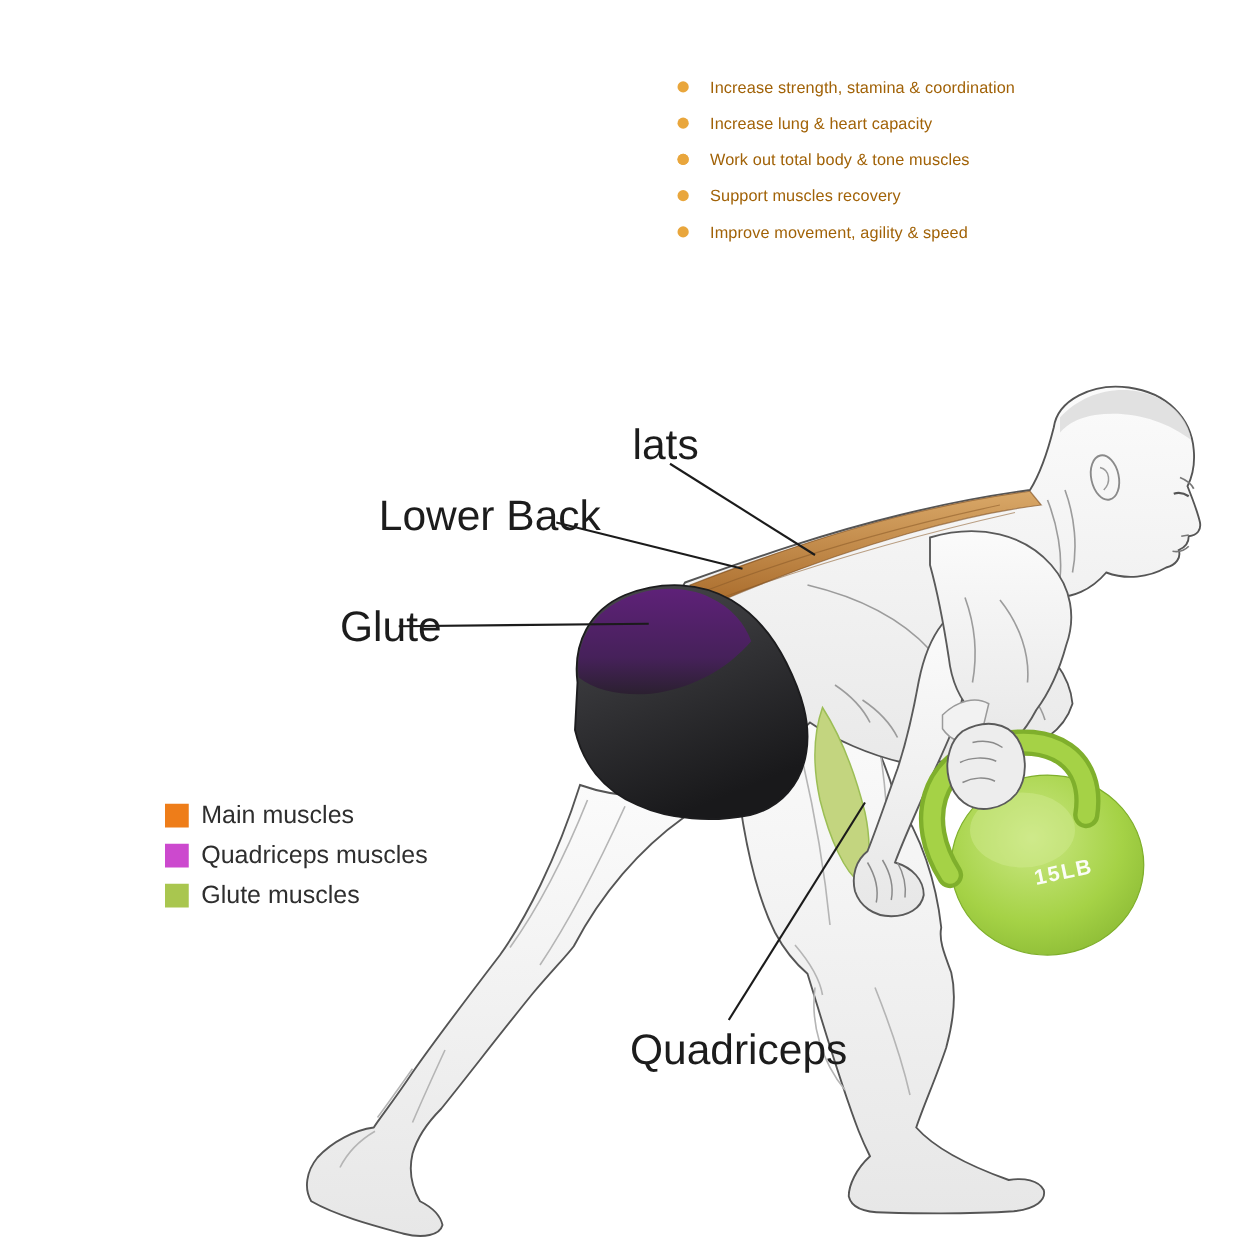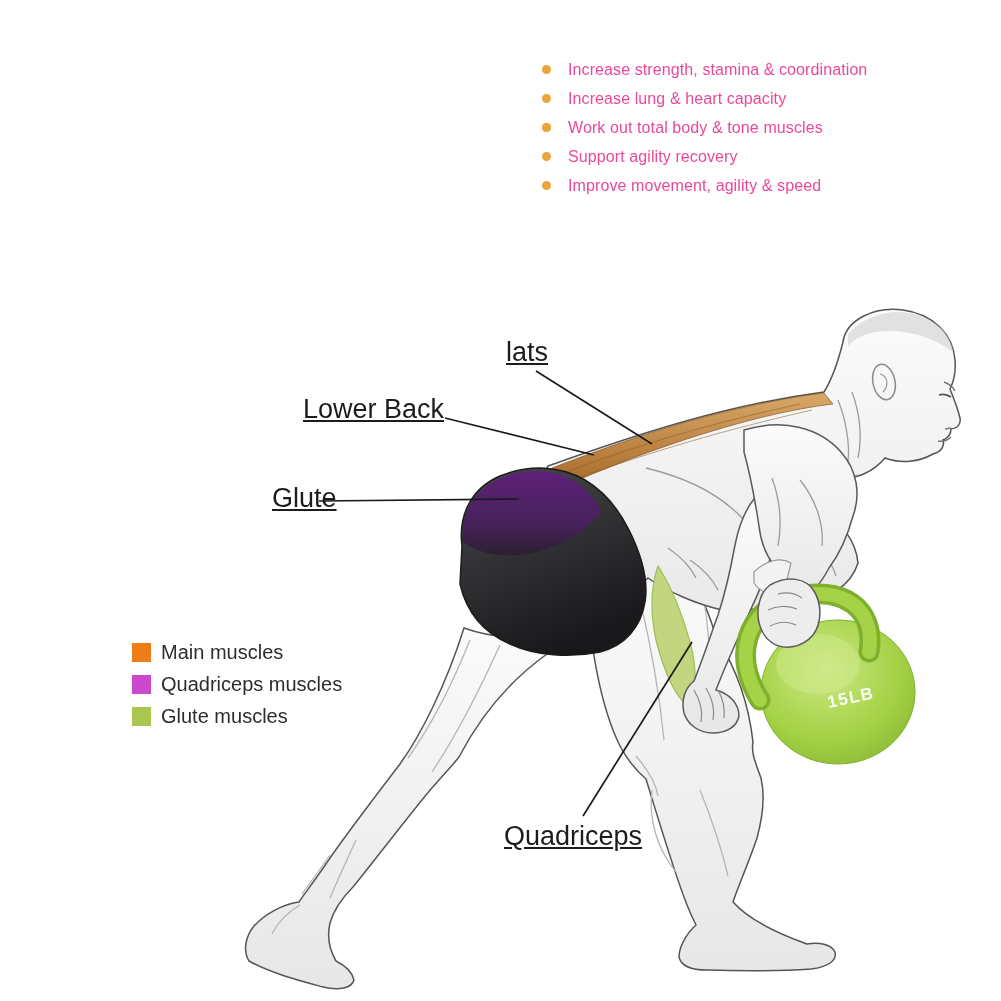--- a/index.html
+++ b/index.html
@@ -3,24 +3,24 @@
 <meta charset="utf-8">
 <style>
   html,body{margin:0;padding:0;background:#ffffff;}
   .canvas{
     position:relative;width:1001px;height:1001px;background:#ffffff;
     font-family:"Liberation Sans", sans-serif;overflow:hidden;color:#2d2d2d;
   }
   .figure-svg{position:absolute;left:0;top:0;}
   
   .benefits{position:absolute;left:540px;top:55px;width:420px;}
-  .benefit{position:relative;padding-left:28px;font-size:16px;line-height:29px;color:#ec4899;letter-spacing:.1px;}
+  .benefit{position:relative;padding-left:28px;font-size:13px;line-height:29px;color:#a16207;letter-spacing:.1px;}
   .benefit .dot{position:absolute;left:2px;top:10px;width:9px;height:9px;border-radius:50%;background:#E9A63C;}
   
-  .muscle-label{position:absolute;font-size:27px;color:#1c1c1c;white-space:nowrap;text-decoration:underline;}
+  .muscle-label{position:absolute;font-size:34px;color:#1c1c1c;white-space:nowrap;}
   .lbl-lats{left:506px;top:337px;}
   .lbl-lower-back{left:303px;top:394px;}
   .lbl-glute{left:239px;top:483px;margin-left:33px;}
   .lbl-quadriceps{left:504px;top:821px;}
   
   .legend{position:absolute;left:132px;top:643px;}
   .legend-row{display:flex;align-items:center;margin-bottom:13px;}
   .legend-swatch{width:19px;height:19px;margin-right:10px;flex:none;}
   .legend-label{font-size:20px;color:#2e2e2e;line-height:19px;}
 </style>
@@ -272,21 +272,21 @@
     </div>
     <div class="benefit">
       <span class="dot" style="background: rgb(233, 166, 60);"></span>
     </div>
     <div class="benefit">
       <span class="dot" style="background: rgb(233, 166, 60);"></span>
       <span>Work out total body &amp; tone muscles</span>
     </div>
     <div class="benefit">
       <span class="dot" style="background: rgb(233, 166, 60);"></span>
-      <span>Support agility recovery</span>
+      <span>Support muscles recovery</span>
     </div>
     <div class="benefit">
       <span class="dot" style="background: rgb(233, 166, 60);"></span>
       <span>Improve movement, agility &amp; speed</span>
     </div>
   </div>
 
   <div class="muscle-label lbl-lats">lats</div>
   <div class="muscle-label lbl-lower-back">Lower Back</div>
   <div class="muscle-label lbl-glute">Glute</div>

